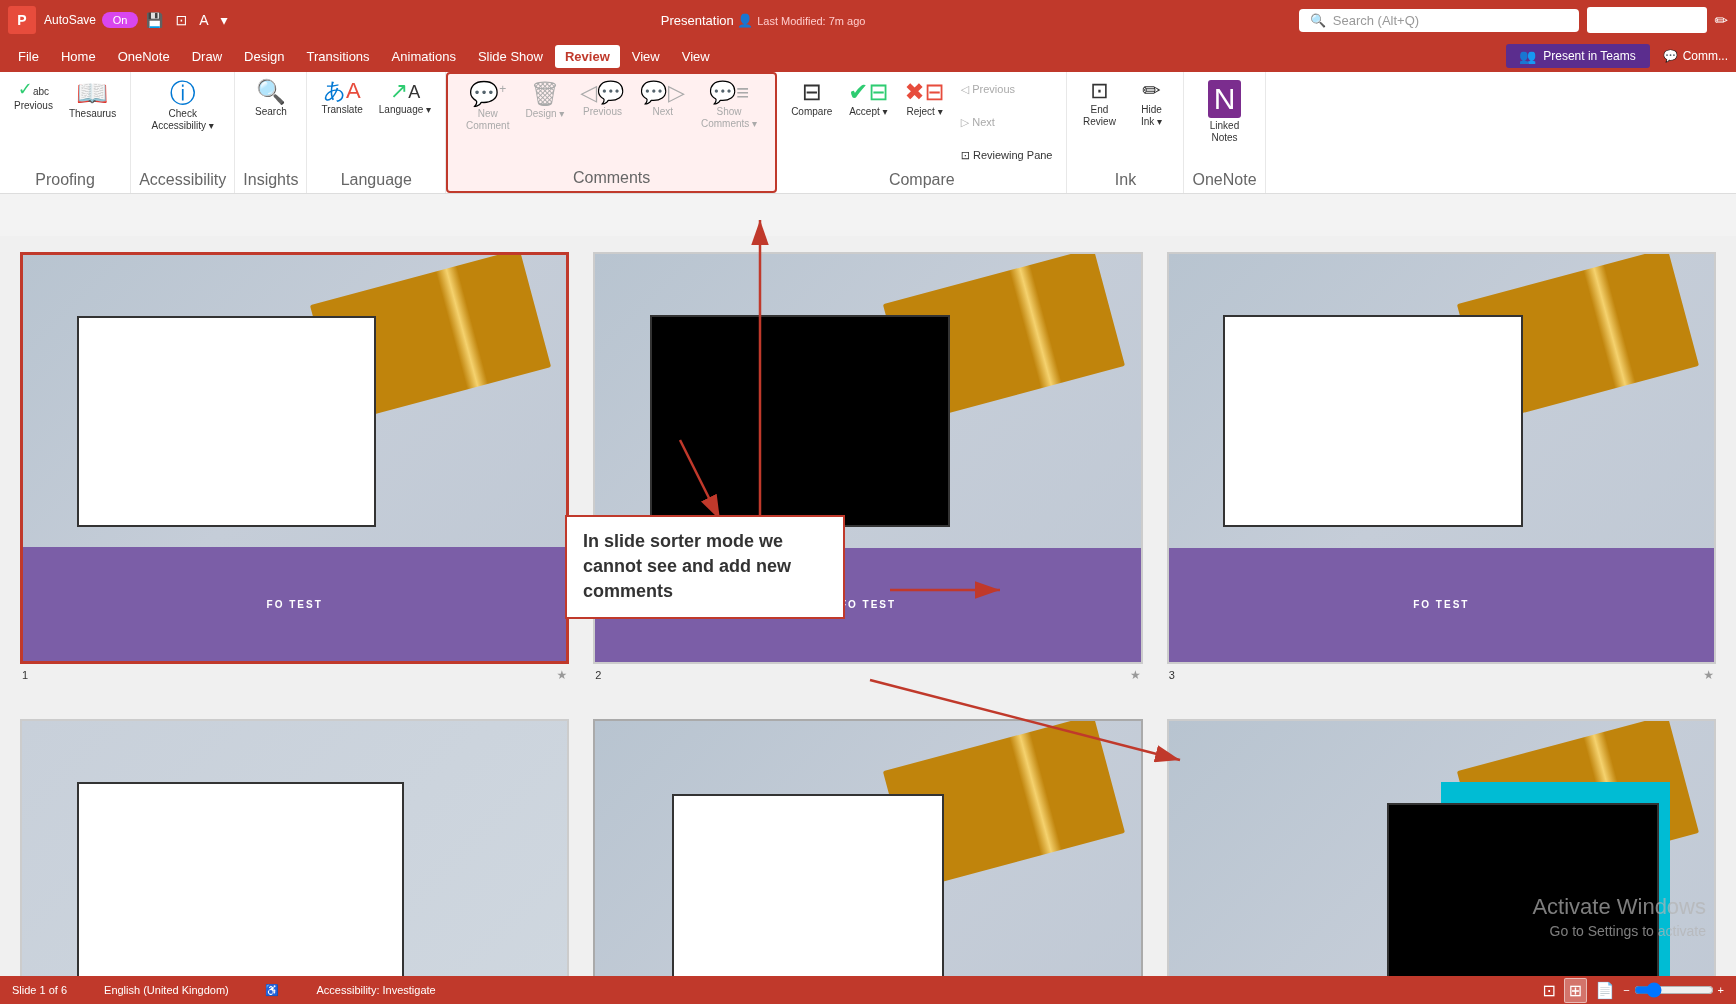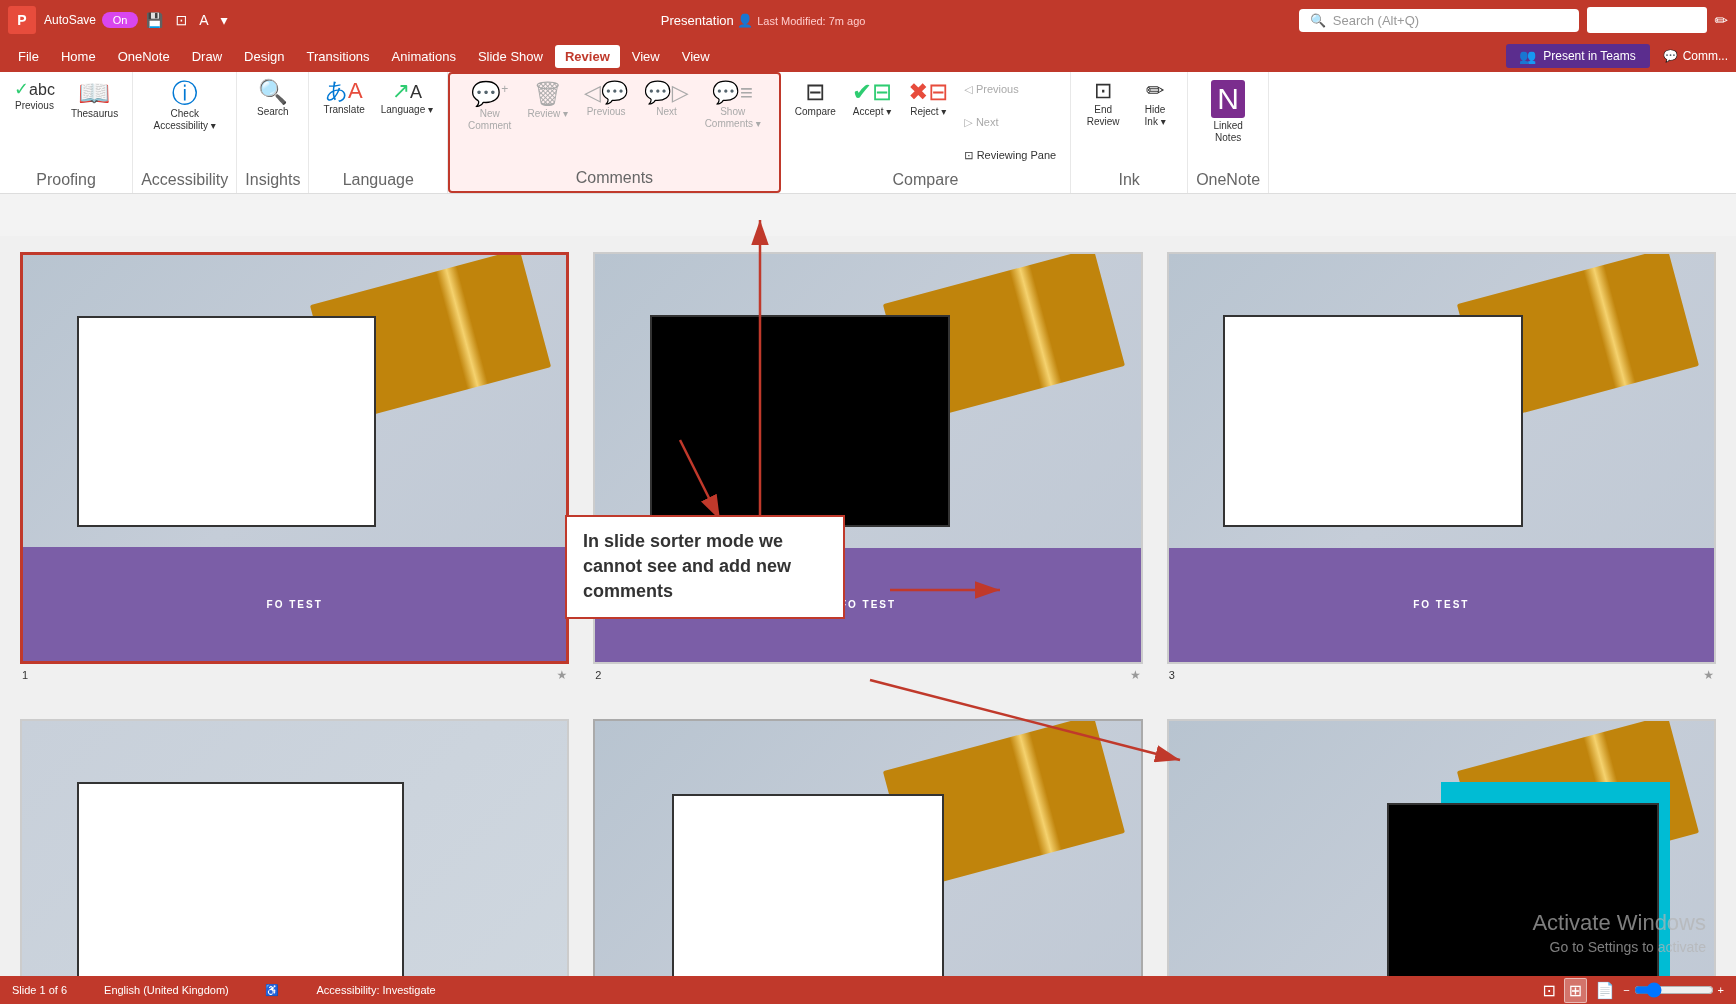--- a/index.html
+++ b/index.html
@@ -214,21 +214,21 @@
       gap: 4px;
     }
     .view-btn { color: white; font-size: 16px; cursor: pointer; padding: 2px 4px; }
     .view-btn.active { background: rgba(255,255,255,0.3); border-radius: 2px; }
     .zoom-area { display: flex; align-items: center; gap: 4px; color: white; font-size: 11px; }
     .zoom-slider { width: 80px; }
 
     
     .watermark {
       position: absolute;
-      bottom: 48px;
+      bottom: 64px;
       right: 30px;
       color: rgba(180,180,180,0.7);
       font-size: 22px;
       font-weight: 300;
       text-align: right;
       pointer-events: none;
       z-index: 5;
       line-height: 1.3;
     }
 
@@ -297,21 +297,21 @@
       <span>💬</span>
       <span>Comm...</span>
     </div>
   </div>
 
   <div class="ribbon">
 
     <div class="ribbon-group">
       <div class="ribbon-group-items">
         <button class="ribbon-btn">
-          <div class="ribbon-btn-icon" style="font-size:18px; color:#2ecc71;">✓<span style="font-size:16px; color:#333;">abc</span></div>
+          <div class="ribbon-btn-icon" style="font-size:18px; color:#2ecc71;">✓<span style="font-size:10px; color:#333;">abc</span></div>
           <div class="ribbon-btn-label">Previous</div>
         </button>
         <button class="ribbon-btn">
           <div class="ribbon-btn-icon" style="font-size:26px;">📖</div>
           <div class="ribbon-btn-label">Thesaurus</div>
         </button>
       </div>
       <div class="ribbon-group-label">Proofing</div>
     </div>
 
@@ -350,21 +350,21 @@
     </div>
 
     <div class="ribbon-group comments-group-highlight" style="padding: 4px 12px;">
       <div class="ribbon-group-items">
         <button class="ribbon-btn disabled">
           <div class="ribbon-btn-icon" style="font-size:24px; color:#aaa;">💬<sup style="font-size:12px;">+</sup></div>
           <div class="ribbon-btn-label">New<br>Comment</div>
         </button>
         <button class="ribbon-btn disabled">
           <div class="ribbon-btn-icon" style="font-size:24px; color:#aaa;">🗑</div>
-          <div class="ribbon-btn-label">Review ▾</div>
+          <div class="ribbon-btn-label">Design ▾</div>
         </button>
         <button class="ribbon-btn disabled">
           <div class="ribbon-btn-icon" style="font-size:22px; color:#aaa;">◁💬</div>
           <div class="ribbon-btn-label">Previous</div>
         </button>
         <button class="ribbon-btn disabled">
           <div class="ribbon-btn-icon" style="font-size:22px; color:#aaa;">💬▷</div>
           <div class="ribbon-btn-label">Next</div>
         </button>
         <button class="ribbon-btn disabled">

